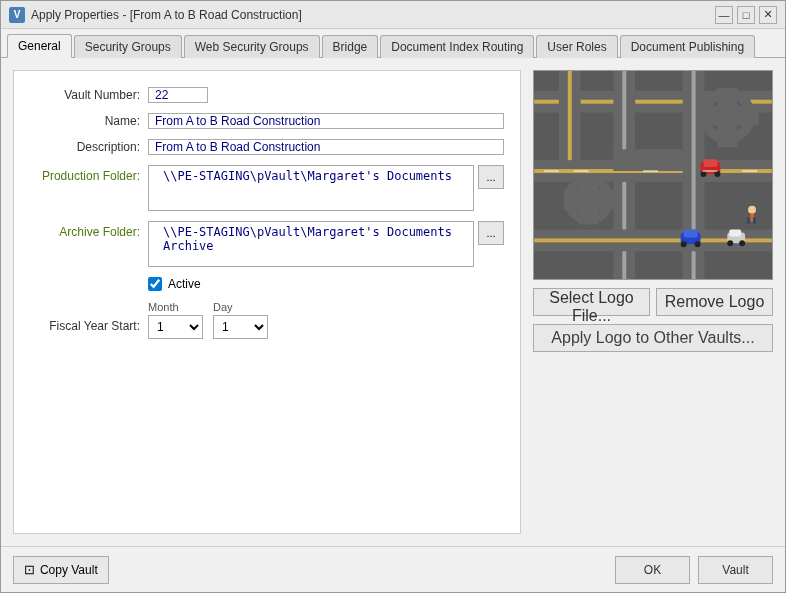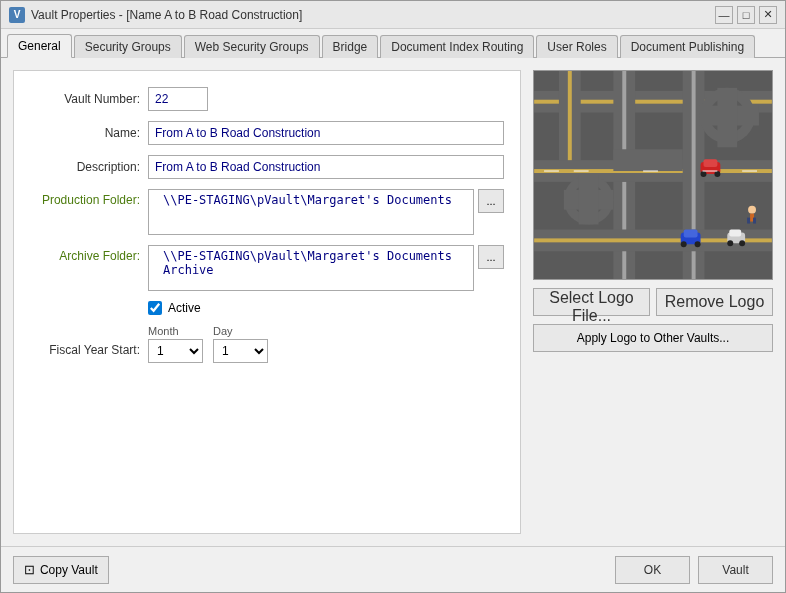--- a/index.html
+++ b/index.html
@@ -116,21 +116,21 @@
     }
     .form-label {
       text-align: right;
       width: 110px;
       flex-shrink: 0;
       font-size: 12px;
       color: #333;
     }
     .form-input {
       flex: 1;
-      height: 24px;
+      height: 16px;
       border: 1px solid #aaa;
       padding: 2px 6px;
       font-size: 12px;
       background: white;
       color: #000080;
       outline: none;
     }
     .vault-number-input {
       width: 60px;
       flex: none;
@@ -261,22 +261,22 @@
       cursor: pointer;
       font-size: 16px;
       color: #333;
     }
     .apply-btn {
       width: 100%;
       height: 28px;
       border: 1px solid #aaa;
       background: #e8e8e8;
       cursor: pointer;
-      font-size: 12px;
-      color: #000000;
+      font-size: 16px;
+      color: #404040;
     }
 
     .footer {
       height: 46px;
       border-top: 1px solid #ccc;
       background: #f0f0f0;
       display: flex;
       align-items: center;
       padding: 0 12px;
       flex-shrink: 0;
@@ -309,21 +309,21 @@
   </style>
 </head>
 <body>
 
 <div class="window">
 
   <div class="title-bar">
     <div class="title-bar-icon">
       <span>V</span>
     </div>
-    <span class="title-text">Vault Properties - [Name A to B Road Construction]</span>
+    <span class="title-text">Apply Properties - [From A to B Road Construction]</span>
     <div class="title-buttons">
       <button class="title-btn">—</button>
       <button class="title-btn">□</button>
       <button class="title-btn close">✕</button>
     </div>
   </div>
 
   <div class="tab-bar">
     <div class="tab active"><span>General</span></div>
     <div class="tab"><span>Security Groups</span></div>

